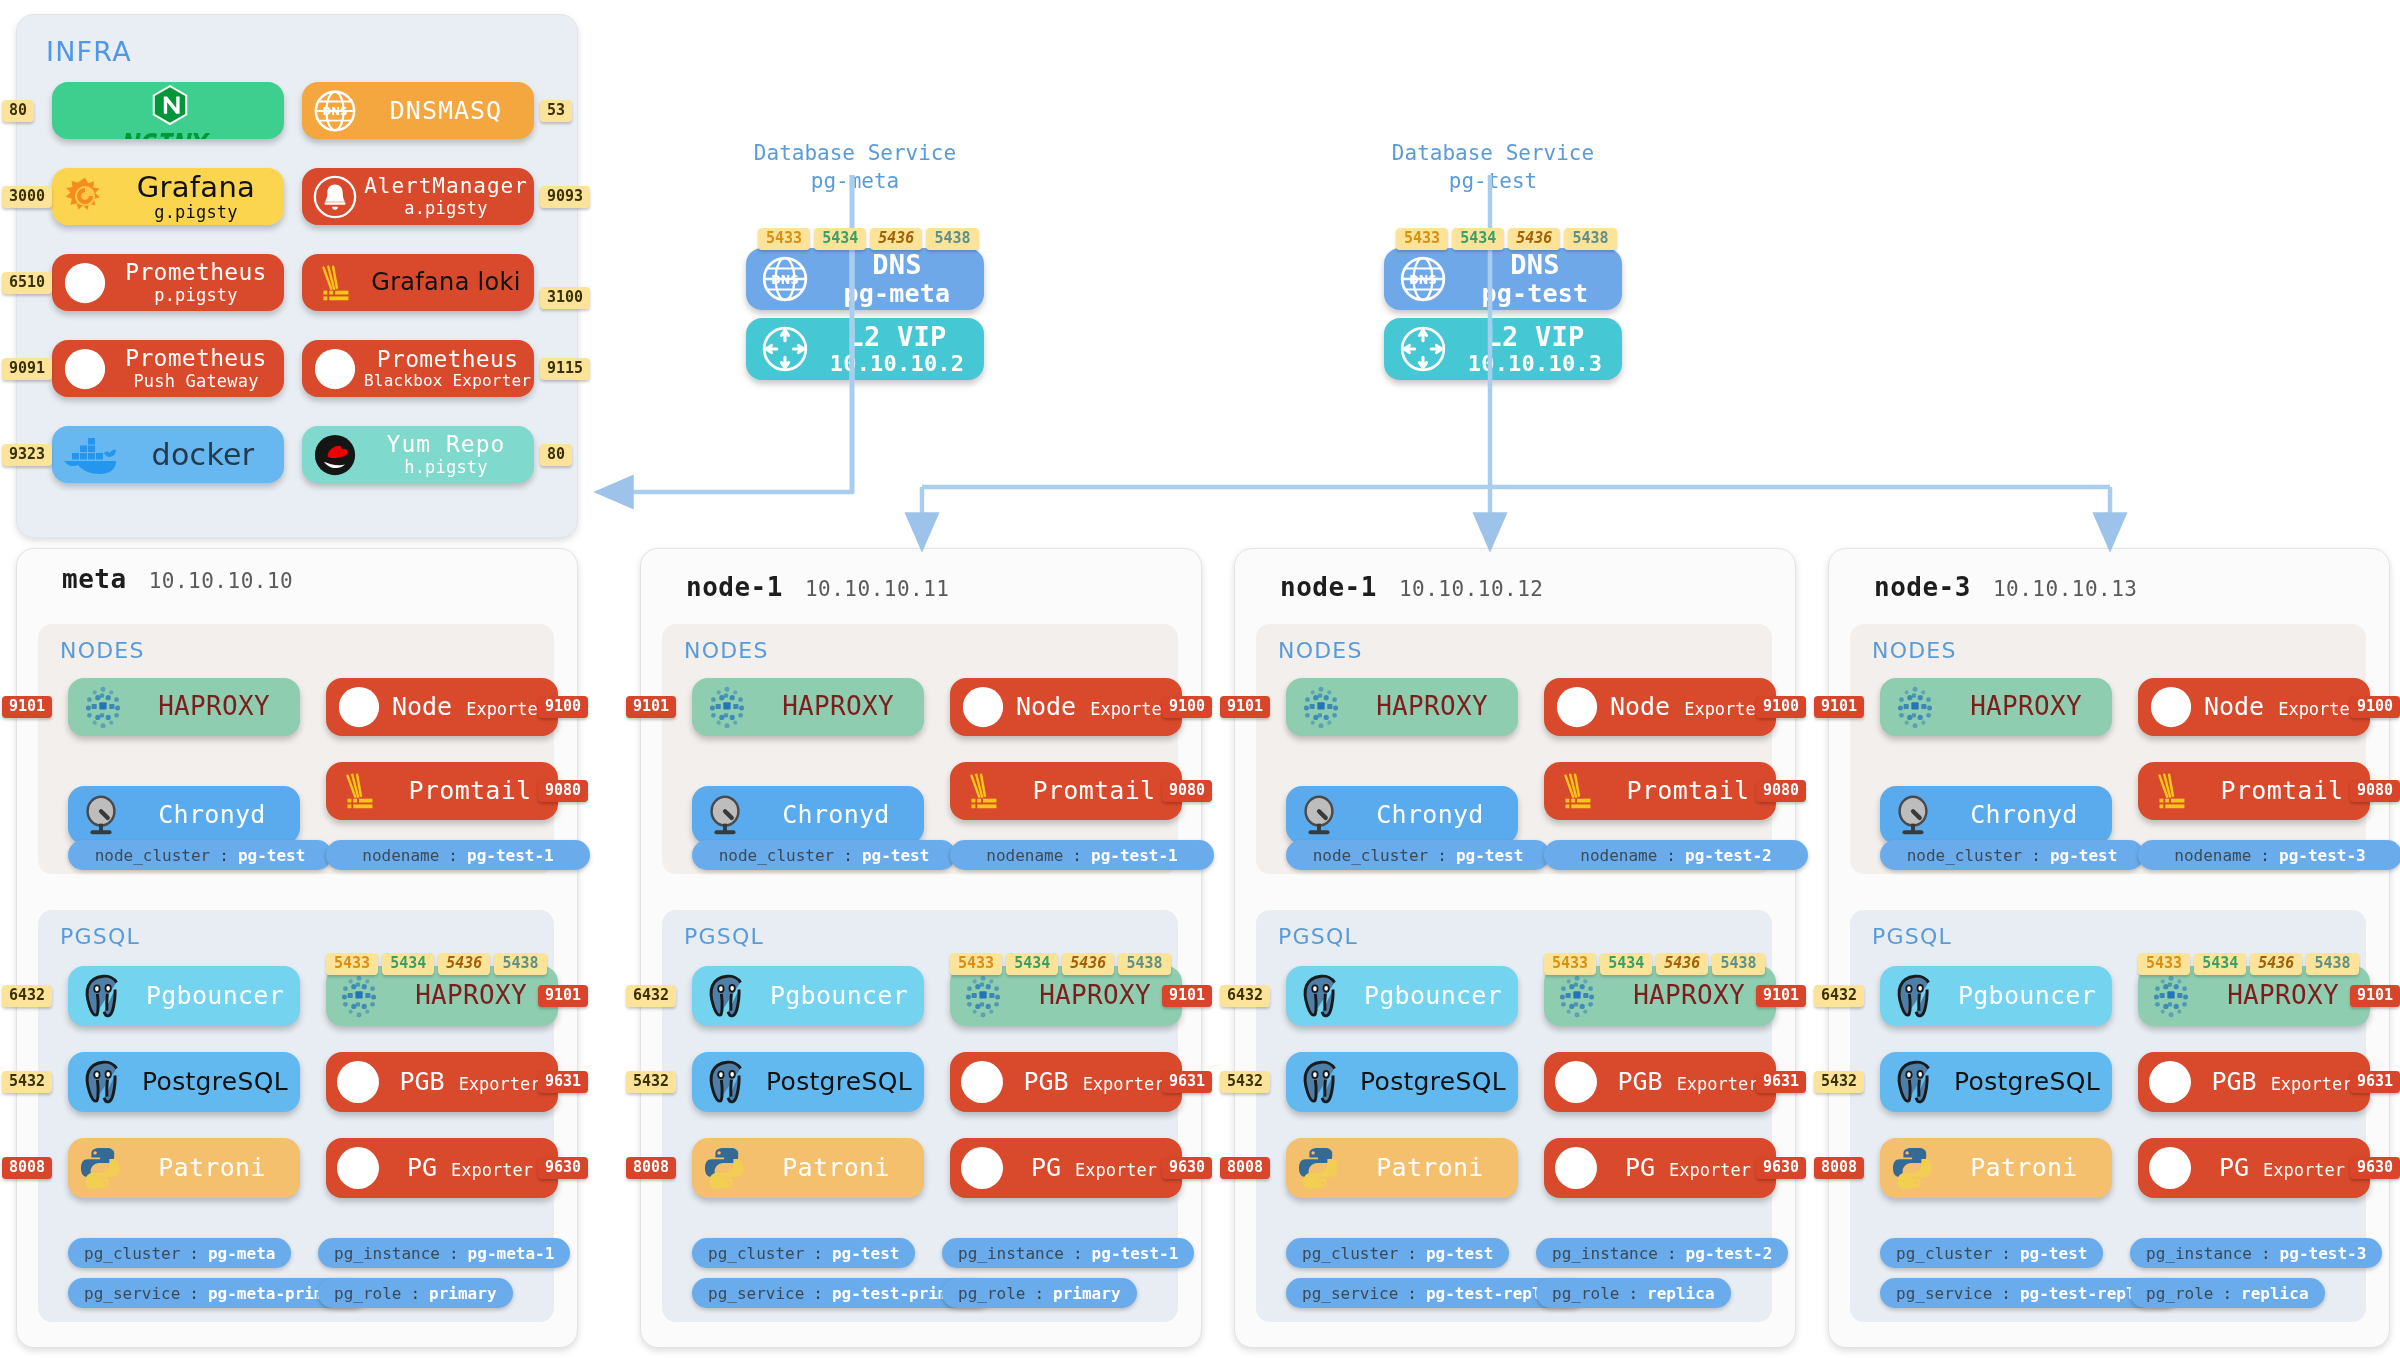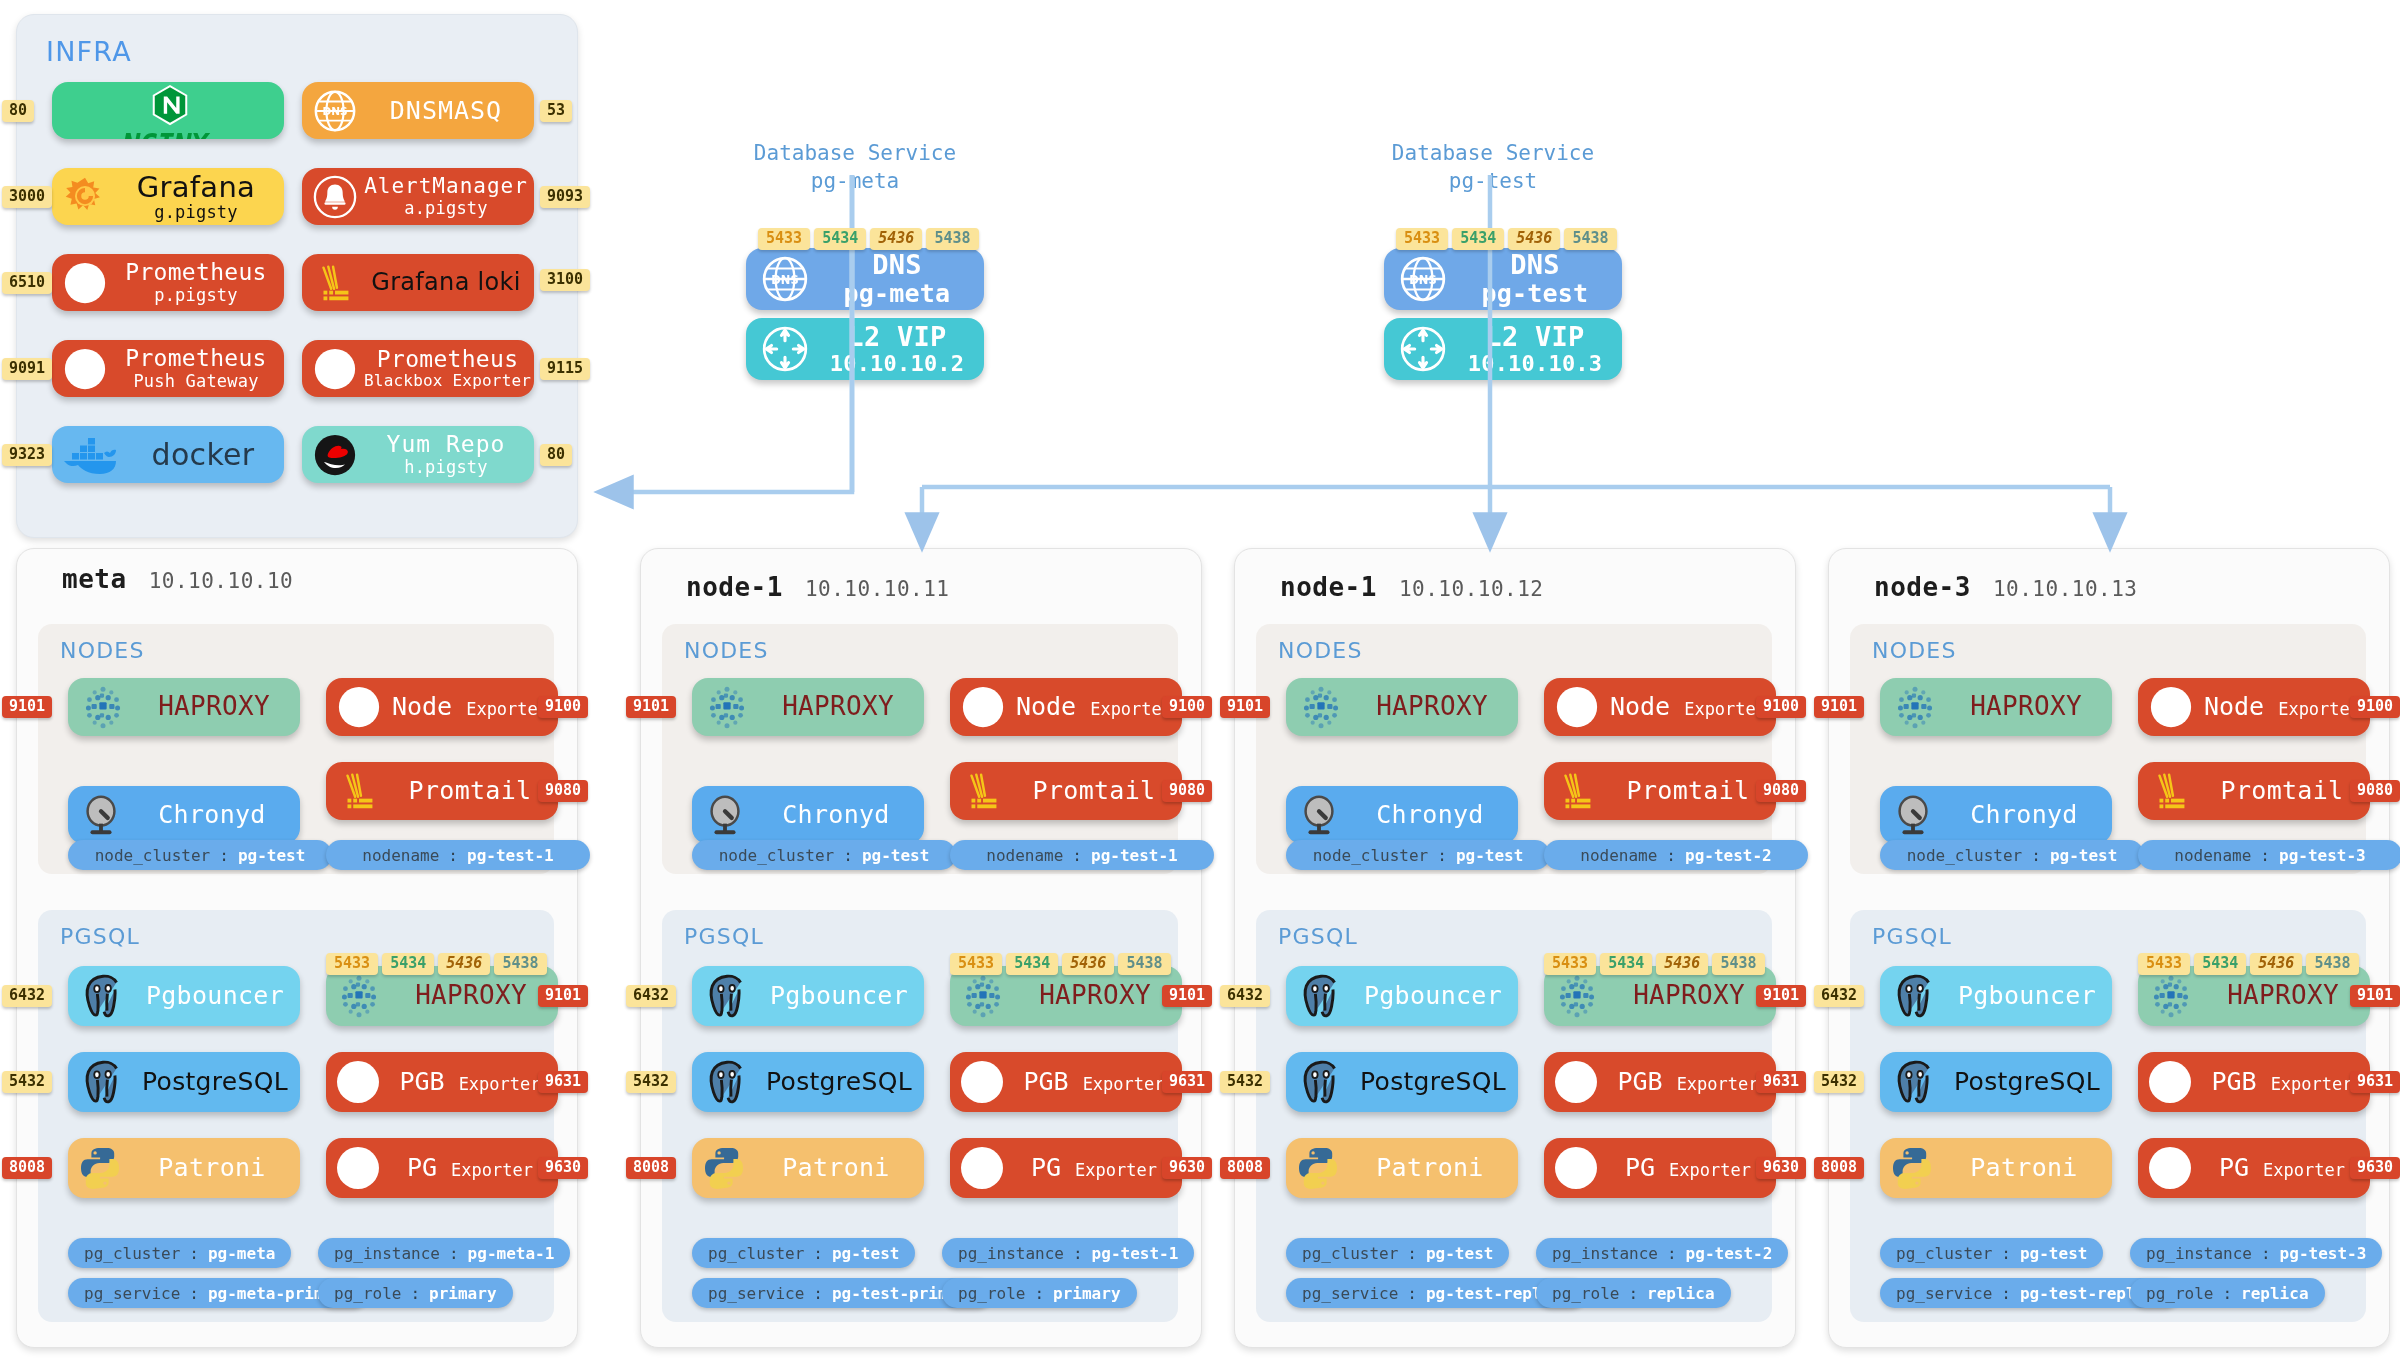--- a/index.html
+++ b/index.html
@@ -263,21 +263,21 @@
               <rect x="24" y="32" width="14" height="4"></rect>
               <rect x="12" y="38" width="4" height="4"></rect>
               <rect x="18" y="38" width="20" height="4"></rect>
             </g>
           </svg>
         </span>
         <div class="lbl">
           <div class="l1" style="font-size: 24px; color: rgb(17, 17, 17); font-family: &quot;DejaVu Sans&quot;, &quot;Liberation Sans&quot;, sans-serif;">Grafana loki</div>
         </div>
       </div>
-      <div class="port p-yellow" style="left: 540px; top: 269px;">3100</div>
+      <div class="port p-yellow" style="left: 540px; top: 287px;">3100</div>
       <div class="card t-red" style="left: 52px; top: 340px; width: 232px; height: 57px;">
         <span class="ico" style="width: 46px; height: 46px; margin-left: 10px; margin-right: 6px;">
           <svg width="46" height="46" viewBox="0 0 48 48">
             <circle cx="24" cy="24" r="21" fill="#fff"></circle>
             <path d="M24 7c3.2 5 1 8.3-.8 10.6-2.6 3.3-3.2 6.6-1 9.6h-3.4c-2.2-3.8-1-7.8 1.6-11.3C22.8 12.5 24.9 10.2 24 7z" fill="currentColor"></path>
             <path d="M24 9.5c4.8 3.6 7.6 9.1 7.6 13.9 0 4.6-3.3 7.8-7.6 7.8s-7.6-3.2-7.6-7.8c0-2.2.7-4.3 1.8-6.2-.3 4.6 2.1 6.6 2.9 6.6.9 0 .3-3 .9-5.5.6-2.4 1.4-4.3 2-8.8z" fill="currentColor" opacity="0"></path>
             <rect x="13.5" y="30.5" width="21" height="4.6" rx="2.3" fill="currentColor"></rect>
             <rect x="16.5" y="36.5" width="15" height="4" rx="2" fill="currentColor"></rect>
             <path d="M24 7.5c-1.1 3.8 1.2 5.4 2.6 7.4 2.9 4 3.6 8.5 1.4 12.6h-8c-2.2-4.1-1.5-8.6 1.4-12.6 1.4-2 3.7-3.6 2.6-7.4z" fill="currentColor"></path>
           </svg>

